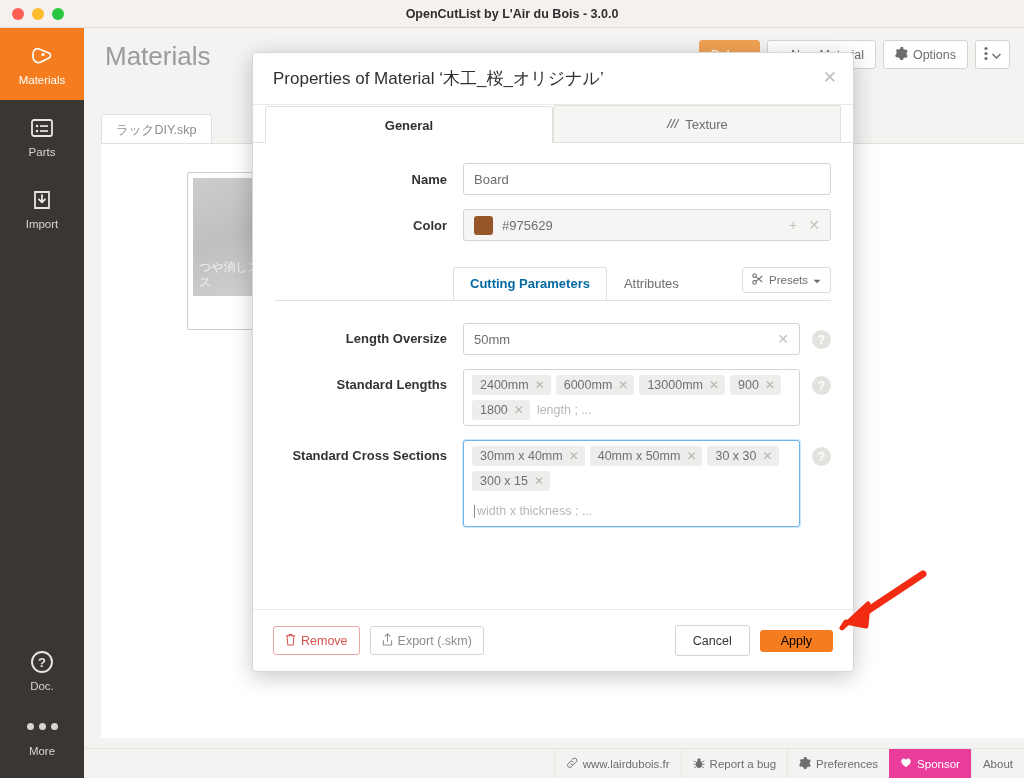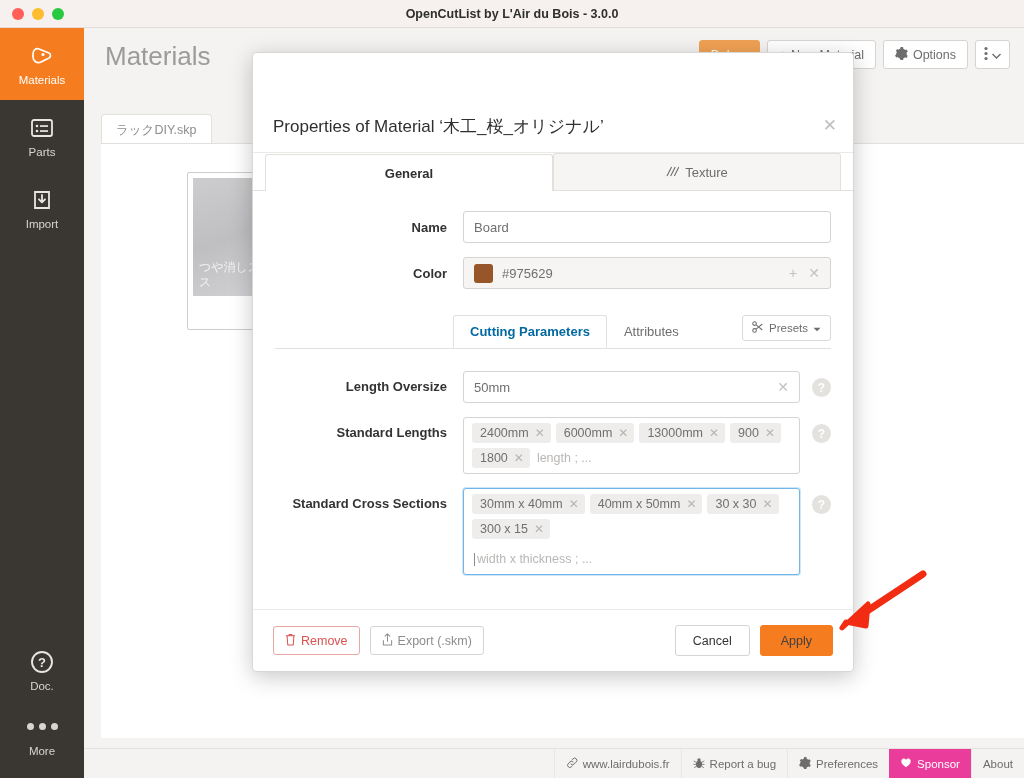--- a/index.html
+++ b/index.html
@@ -129,21 +129,20 @@
     width: 602px; height: 620px;
     background: #ffffff;
     border: 1px solid #d9d7d4;
     border-radius: 4px;
     box-shadow: 0 5px 22px rgba(0,0,0,0.22);
   }
   .modal-head {
     position: relative; height: 52px; padding: 0 20px;
     display: flex; align-items: center;
     border-bottom: 1px solid #eceae7;
-    margin-top: 48px;
   }
   .modal-title { font-size: 17px; color: #2f2f2f; }
   .modal-close {
     position: absolute; right: 16px; top: 16px;
     font-size: 17px; color: #c2c0bd; cursor: pointer; line-height: 1;
   }
   .tabs-row {
     display: flex; height: 38px; border-bottom: 1px solid #e2e0dd;
     padding: 0 12px;
   }
@@ -241,22 +240,22 @@
 
   .modal-foot {
     position: absolute; left: 0; bottom: 0; width: 100%; height: 62px;
     border-top: 1px solid #eceae7; display: flex; align-items: center;
     padding: 0 20px; gap: 10px;
   }
   .btn-remove { border-color: #e8a9a4; color: #d9534f; }
   .btn-export { color: #8d8d8d; justify-content: flex-end; }
   .btn-cancel { color: #333333; padding: 0 17px; height: 31px; }
   .btn-apply {
-    background: #f57c1f; border-color: #f57c1f; color: #404040;
-    padding: 0 20px; height: 31px; font-weight: normal;
+    background: #f57c1f; border-color: #f57c1f; color: #000000;
+    padding: 0 20px; height: 22px; font-weight: normal;
   }
   .foot-spacer { flex: 1; }
 
   .arrow-anno { position: absolute; left: 820px; top: 560px; pointer-events: none; }
 </style>
 </head>
 <body>
 
 <div id="app">
 

